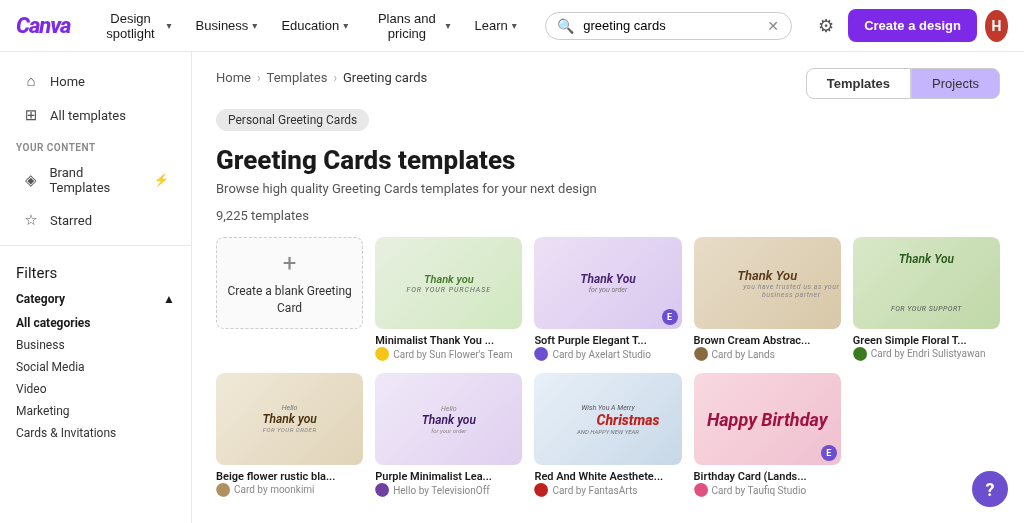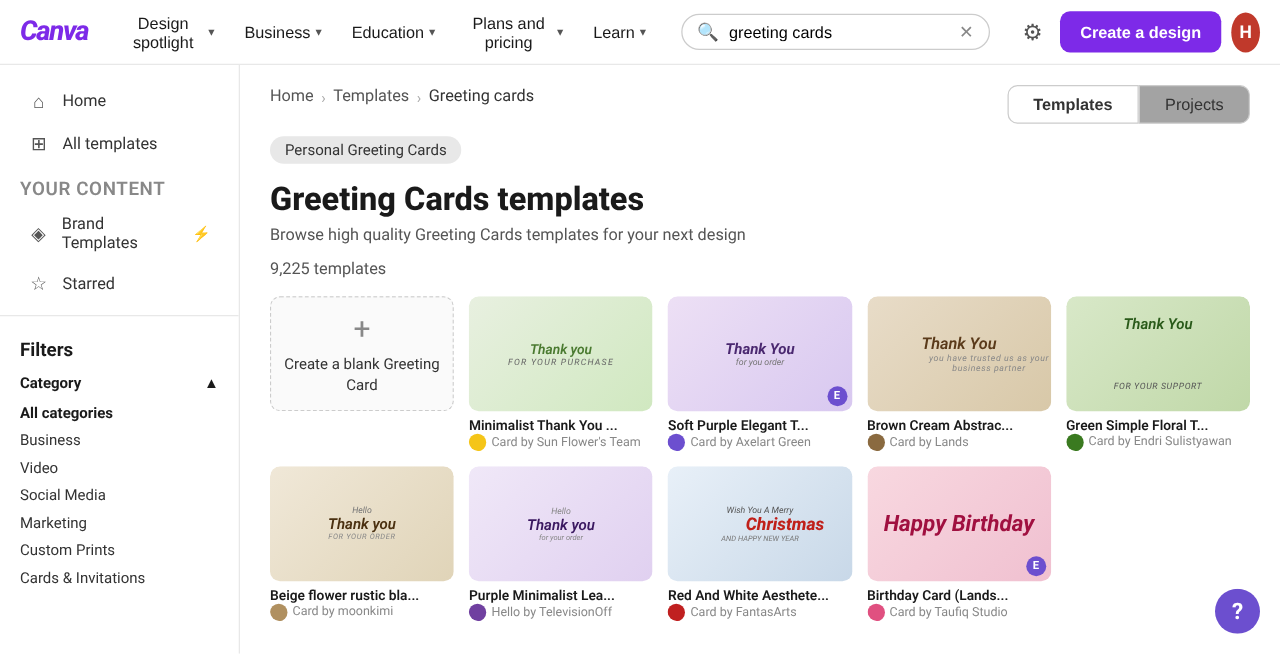--- a/index.html
+++ b/index.html
@@ -23,30 +23,30 @@
     .create-btn { background: #7d2ae8; color: #fff; border: none; border-radius: 8px; padding: 9px 16px; font-size: 13px; font-weight: 600; cursor: pointer; white-space: nowrap; }
     .avatar { width: 32px; height: 32px; background: #c0392b; border-radius: 50%; display: flex; align-items: center; justify-content: center; color: #fff; font-weight: 700; font-size: 14px; }
 
     
     .layout { display: flex; height: calc(523px - 52px); }
 
     
     .sidebar { width: 192px; min-width: 192px; border-right: 1px solid #e8e8e8; padding: 12px 0; overflow-y: auto; }
     .sidebar-item { display: flex; align-items: center; gap: 10px; padding: 8px 16px; cursor: pointer; font-size: 13px; color: #333; border-radius: 6px; margin: 0 6px; }
     .sidebar-icon { font-size: 15px; color: #555; width: 18px; text-align: center; }
-    .sidebar-section { font-size: 15px; font-weight: 600; color: #888; padding: 10px 16px 4px; text-transform: uppercase; letter-spacing: 0.5px; }
+    .sidebar-section { font-size: 10px; font-weight: 600; color: #888; padding: 10px 16px 4px; text-transform: uppercase; letter-spacing: 0.5px; }
     .sidebar-badge { font-size: 12px; }
 
     
     .main { flex: 1; overflow-y: auto; padding: 16px 24px; }
     .breadcrumb { display: flex; align-items: center; gap: 6px; font-size: 13px; color: #555; margin-bottom: 12px; }
     .breadcrumb a { color: #555; text-decoration: none; cursor: pointer; }
     .breadcrumb-sep { color: #aaa; font-size: 12px; }
     .breadcrumb-current { color: #333; }
-    .tab-btn { padding: 7px 20px; border: 1.5px solid #ccc; background: #a3a3a3; cursor: pointer; font-size: 13px; color: #333; }
+    .tab-btn { padding: 7px 20px; border: 1.5px solid #ccc; background: #c4b5fd; cursor: pointer; font-size: 13px; color: #333; }
     .tab-btn.active { background: #fff; border-color: #ccc; font-weight: 600; }
     .tab-btn:first-child { border-radius: 8px 0 0 8px; }
     .tab-btn:last-child { border-radius: 0 8px 8px 0; }
 
     .filter-tag { display: inline-block; background: #e8e8e8; border-radius: 16px; padding: 4px 12px; font-size: 12px; color: #333; margin-bottom: 14px; cursor: pointer; }
     .page-title { font-size: 26px; font-weight: 800; color: #1a1a1a; margin-bottom: 6px; }
     .page-desc { font-size: 13px; color: #555; margin-bottom: 12px; }
     .template-count { font-size: 13px; color: #555; margin-bottom: 14px; }
 
     
@@ -57,21 +57,21 @@
     .card-author { font-size: 10px; color: #888; white-space: nowrap; overflow: hidden; text-overflow: ellipsis; }
     .card-author-row { display: flex; align-items: center; gap: 4px; }
     .author-avatar { width: 14px; height: 14px; border-radius: 50%; background: #ccc; flex-shrink: 0; }
 
     
     .create-blank { border: 1.5px dashed #ccc; border-radius: 8px; display: flex; flex-direction: column; align-items: center; justify-content: center; cursor: pointer; aspect-ratio: 1.6/1; background: #fafafa; }
     .plus-icon { font-size: 24px; color: #888; margin-bottom: 6px; }
     .create-blank-label { font-size: 12px; color: #333; text-align: center; line-height: 1.4; }
 
     
-    .filters-header { font-size: 15px; font-weight: 700; padding: 8px 16px 4px; }
+    .filters-header { font-size: 15px; font-weight: 400; padding: 8px 16px 4px; }
     .filter-section { padding: 6px 16px; }
     .filter-section-title { font-size: 12px; font-weight: 700; display: flex; align-items: flex-start; justify-content: space-between; cursor: pointer; }
     .filter-item { font-size: 12px; padding: 4px 0; cursor: pointer; color: #333; }
     .filter-item.active { font-weight: 700; color: #1a1a1a; }
 
     .e-badge { position: absolute; bottom: 4px; right: 4px; background: #6c4fcf; color: white; border-radius: 50%; width: 16px; height: 16px; font-size: 9px; display: flex; align-items: center; justify-content: center; font-weight: 700; }
 
     .help-btn { position: fixed; bottom: 16px; right: 16px; width: 36px; height: 36px; background: #6c4fcf; color: white; border-radius: 50%; display: flex; align-items: center; justify-content: center; font-size: 18px; font-weight: 700; cursor: pointer; }
 
     
@@ -145,24 +145,23 @@
       <div class="filters-header">Filters</div>
 
       <div class="filter-section">
         <div class="filter-section-title">
           <span>Category</span>
           <span>▲</span>
         </div>
         <div style="margin-top:6px;">
           <div class="filter-item active">All categories</div>
           <div class="filter-item">Business</div>
+          <div class="filter-item">Social Media</div>
           <div class="filter-item">Video</div>
-          <div class="filter-item">Social Media</div>
           <div class="filter-item">Marketing</div>
-          <div class="filter-item">Custom Prints</div>
           <div class="filter-item">Cards &amp; Invitations</div>
         </div>
       </div>
     </div>
   </aside>
 
   <main class="main" style="position:relative;">
 
     
     <div style="display:flex; align-items:center; justify-content:space-between; margin-bottom:10px;">
@@ -217,21 +216,21 @@
             <div style="text-align:center;">
               <div style="font-size:12px; color:#4a2870; font-style:italic; font-weight:700;">Thank You</div>
               <div style="font-size:7px; color:#777;">for you order</div>
             </div>
           </div>
           <div class="e-badge">E</div>
         </div>
         <div class="card-label">Soft Purple Elegant T...</div>
         <div class="card-author-row">
           <div class="author-avatar" style="background:#6c4fcf;"></div>
-          <div class="card-author">Card by Axelart Green</div>
+          <div class="card-author">Card by Axelart Studio</div>
         </div>
       </div>
 
       <div class="template-card">
         <div class="card-img relative" style="background: linear-gradient(135deg, #e8dcc8, #d8c8a8);">
           <div class="card-text-overlay">
             <div style="text-align:center;">
               <div style="font-size:13px; color:#5a3a1a; font-style:italic; font-weight:600;">Thank You</div>
               <div style="font-size:7px; color:#888; letter-spacing:0.5px;padding-left:48px;">you have trusted us as your business partner</div>
             </div>

